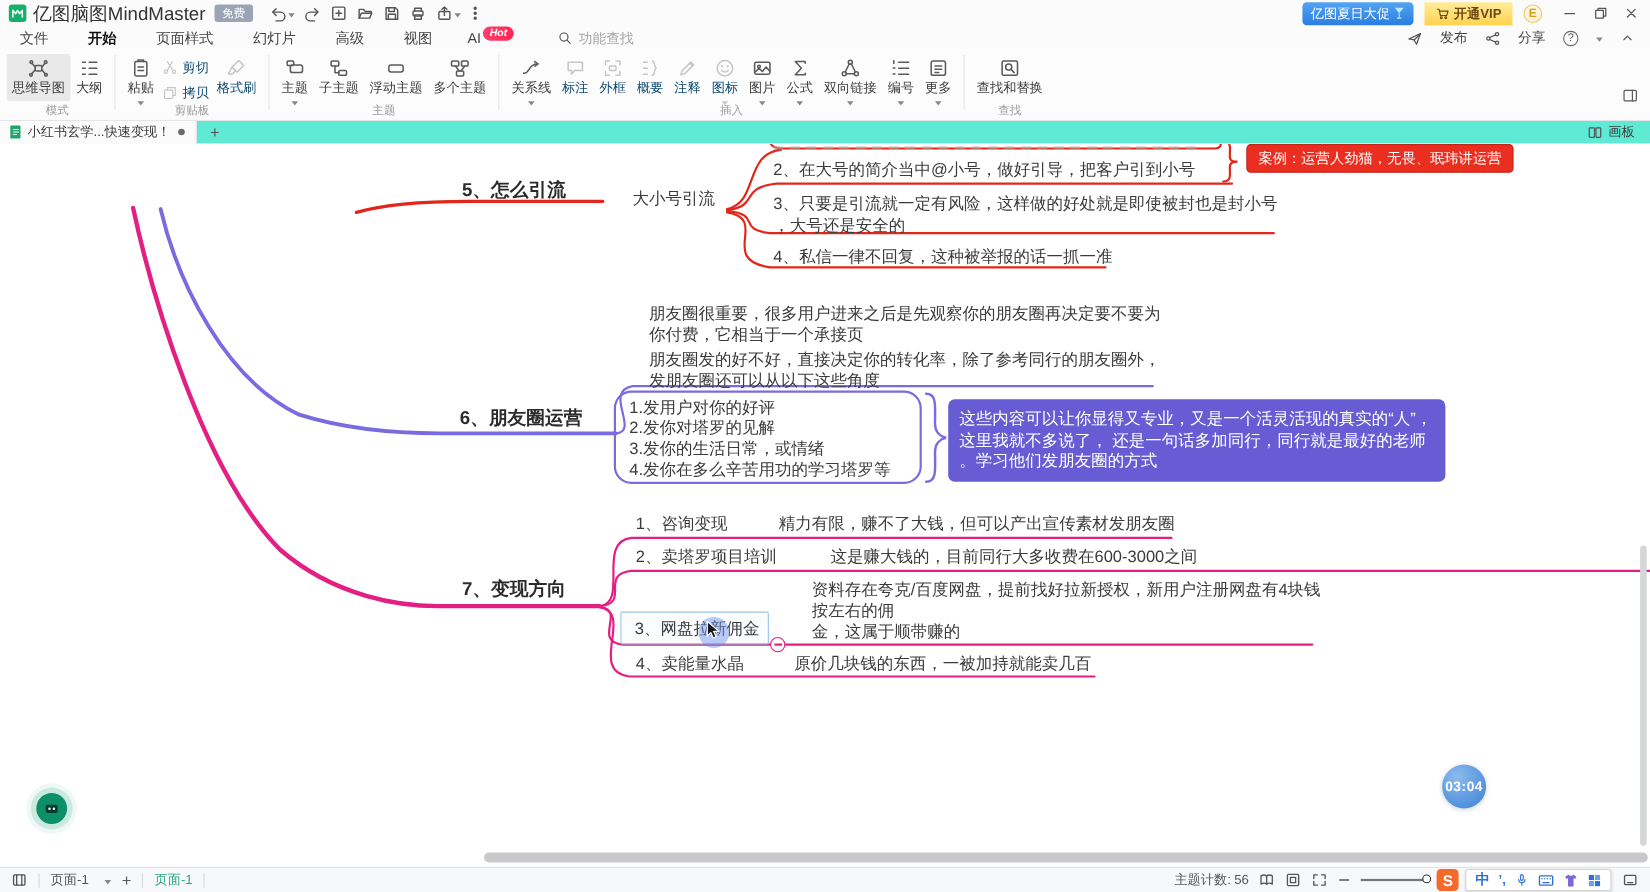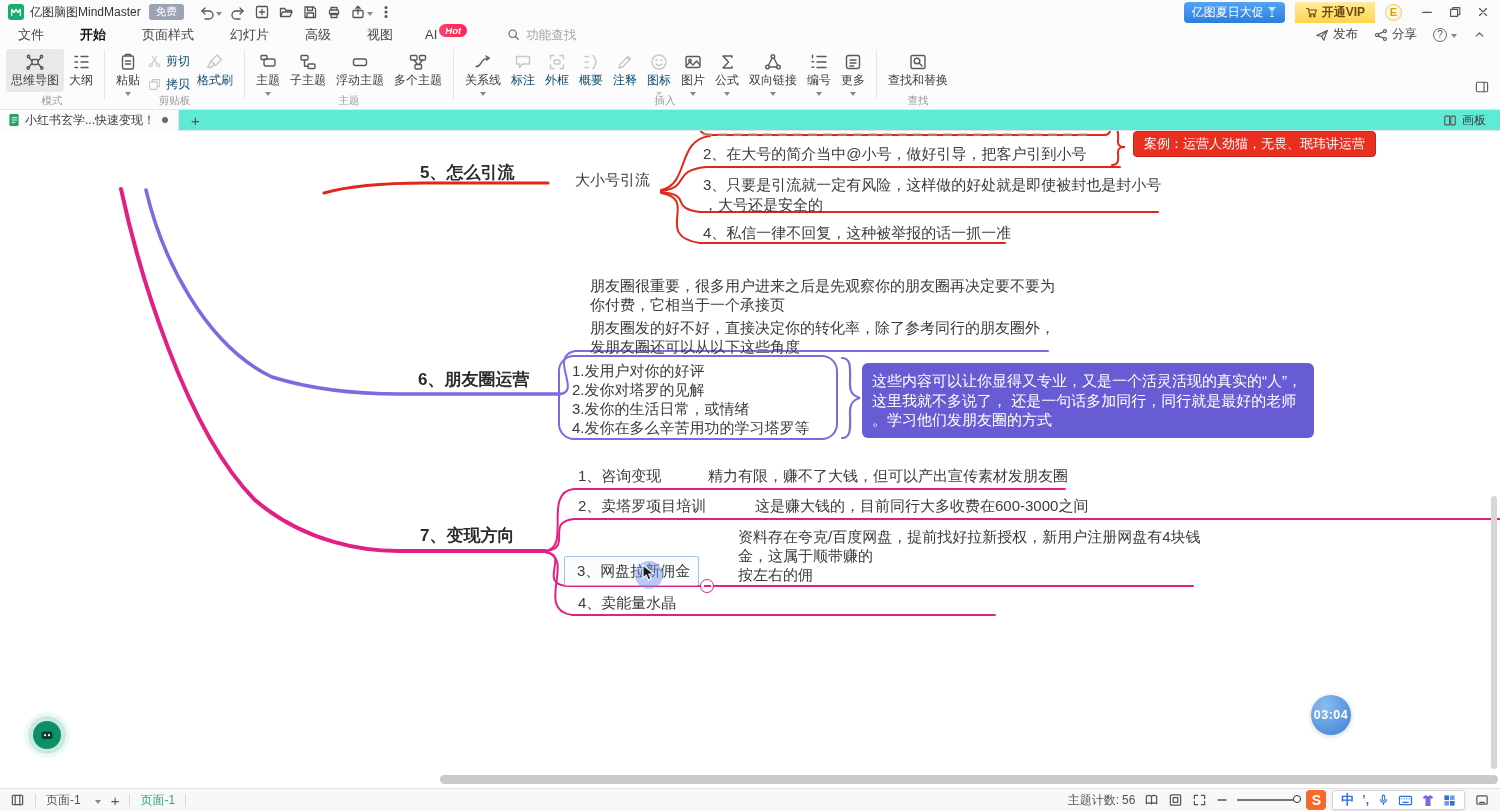--- a/index.html
+++ b/index.html
@@ -2,42 +2,42 @@
 <html><head>
 <meta charset="utf-8">
 <style>
   html,body{margin:0;padding:0;background:#d8d8d8;}
   *{box-sizing:border-box;font-family:"Liberation Sans","DejaVu Sans",sans-serif;}
   .app{position:relative;width:1500px;height:811px;background:#fff;overflow:hidden;}
 
   
   .titlebar{position:absolute;top:0;left:0;width:1500px;height:24px;background:#fbfbfc;display:flex;align-items:center;}
   .logo{width:16px;height:16px;border-radius:3px;background:#16b06e;margin:0 6px 0 8px;display:flex;align-items:center;justify-content:center;}
-  .appname{font-size:12px;color:#333;}
+  .appname{font-size:17px;color:#333;}
   .freebadge{margin-left:8px;background:#9aa4b5;color:#fff;font-size:10.5px;padding:1px 7px;border-radius:3px;}
   .qicons{display:flex;align-items:center;margin-left:14px;gap:6px;}
   .qbtn{display:flex;align-items:center;gap:1px;padding:1px;}
   svg.ti{stroke:#555;fill:none;stroke-width:1.3;stroke-linecap:round;stroke-linejoin:round;}
   .tright{margin-left:auto;display:flex;align-items:center;gap:10px;padding-right:10px;}
   .promo{background:linear-gradient(180deg,#53a4f3,#2b7de0);color:#fff;font-size:12px;padding:2px 8px;border-radius:4px;display:flex;align-items:center;gap:3px;}
   .vip{background:linear-gradient(180deg,#ffec9e,#ffd34d);color:#6b4a12;font-size:12px;font-weight:bold;padding:2px 10px;border-radius:0;display:flex;align-items:center;gap:4px;}
   .avatar{width:17px;height:17px;border-radius:50%;background:#fdf6dc;border:1px solid #e8c76a;color:#d4a017;font-size:11px;font-weight:bold;display:flex;align-items:center;justify-content:center;}
   .winbtns{display:flex;align-items:center;gap:14px;margin-left:8px;}
 
   
   .menubar{position:absolute;top:24px;left:0;width:1500px;height:21px;background:#fbfbfc;display:flex;align-items:center;font-size:13px;color:#444;}
   .mtab{padding:0 18px;cursor:default;}
   .mtab.active{color:#111;font-weight:bold;}
   .aiwrap{position:relative;padding:0 14px;display:flex;align-items:center;}
   .hot{margin-left:2px;background:linear-gradient(90deg,#ff3f6e,#ff2450);color:#fff;font-size:9.5px;font-style:italic;font-weight:bold;padding:1px 6px;border-radius:7px;transform:translateY(-4px);}
   .fsearchwrap{display:flex;align-items:center;gap:4px;margin-left:26px;color:#9a9a9a;}
   .fsearch{border:none;outline:none;background:transparent;font-size:12.5px;width:90px;color:#666;}
   .fsearch::placeholder{color:#a5a5a5;}
   .mright{margin-left:auto;display:flex;align-items:center;gap:16px;padding-right:14px;font-size:12.5px;color:#444;}
-  .mritem{display:flex;align-items:center;gap:4px;}
+  .mritem{display:flex;align-items:center;gap:16px;}
   .helpc{width:14px;height:14px;border:1.2px solid #666;border-radius:50%;font-size:10px;display:flex;align-items:center;justify-content:center;color:#555;}
 
   
   .ribbon{position:absolute;top:45px;left:0;width:1500px;height:65px;background:#fcfcfd;border-bottom:1px solid #e4e5e7;display:flex;}
   .rgroup{position:relative;display:flex;align-items:flex-start;padding:4px 6px 13px 6px;}
   .rgl{position:absolute;bottom:1px;left:0;right:0;text-align:center;font-size:10.5px;color:#9a9a9a;}
   .rdiv{width:1px;background:#e6e6e8;height:50px;margin-top:5px;}
   .rbtn{display:flex;flex-direction:column;align-items:center;padding:3px 5px;border-radius:3px;}
   .rbtn.active{background:#e9e9ea;}
   .rlbl{font-size:12px;color:#3c3c3c;margin-top:0;white-space:nowrap;}
@@ -530,30 +530,31 @@
     </div>
     <div class="pcomment">这些内容可以让你显得又专业，又是一个活灵活现的真实的“人”，这里我就不多说了， 还是一句话多加同行，同行就是最好的老师 。学习他们发朋友圈的方式</div>
 
     <div class="bt" style="left:420px;top:393px;">7、变现方向</div>
     <div class="nd" style="left:578px;top:336px;">1、咨询变现</div>
     <div class="nd" style="left:708px;top:336px;">精力有限，赚不了大钱，但可以产出宣传素材发朋友圈</div>
     <div class="nd" style="left:578px;top:366px;">2、卖塔罗项目培训</div>
     <div class="nd" style="left:755px;top:366px;">这是赚大钱的，目前同行大多收费在600-3000之间</div>
     <div class="nd" style="left:738px;top:396px;line-height:19px;">
       <div>资料存在夸克/百度网盘，提前找好拉新授权，新用户注册网盘有4块钱</div>
+      <div>按左右的佣</div>
       <div>金，这属于顺带赚的</div>
-      <div>按左右的佣</div>
     </div>
     <div class="selbox">
       <span>3、网盘拉新佣金</span>
     </div>
     <div class="collapse">
         <div class="minus"></div>
       </div>
     <div class="nd" style="left:578px;top:463px;">4、卖能量水晶</div>
+    <div class="nd" style="left:722px;top:463px;">原价几块钱的东西，一被加持就能卖几百</div>
 
     <div class="halo"></div>
     <svg class="cursor" width="16" height="17" viewBox="0 0 16 17">
       <path d="M2 1v13l3.2-2.8 2.2 4.8 2.6-1.2-2.2-4.6 4.6-.5z" fill="#1a1a1a" stroke="#fff" stroke-width="1.1"></path>
     </svg>
     <div class="timer">03:04</div>
     <div class="robot">
       <svg width="14" height="12" viewBox="0 0 14 12">
           <rect x="1.5" y="2.5" width="11" height="7.5" rx="2" fill="#063e2e"></rect>
           <circle cx="5" cy="6.2" r="1.1" fill="#fff"></circle>

